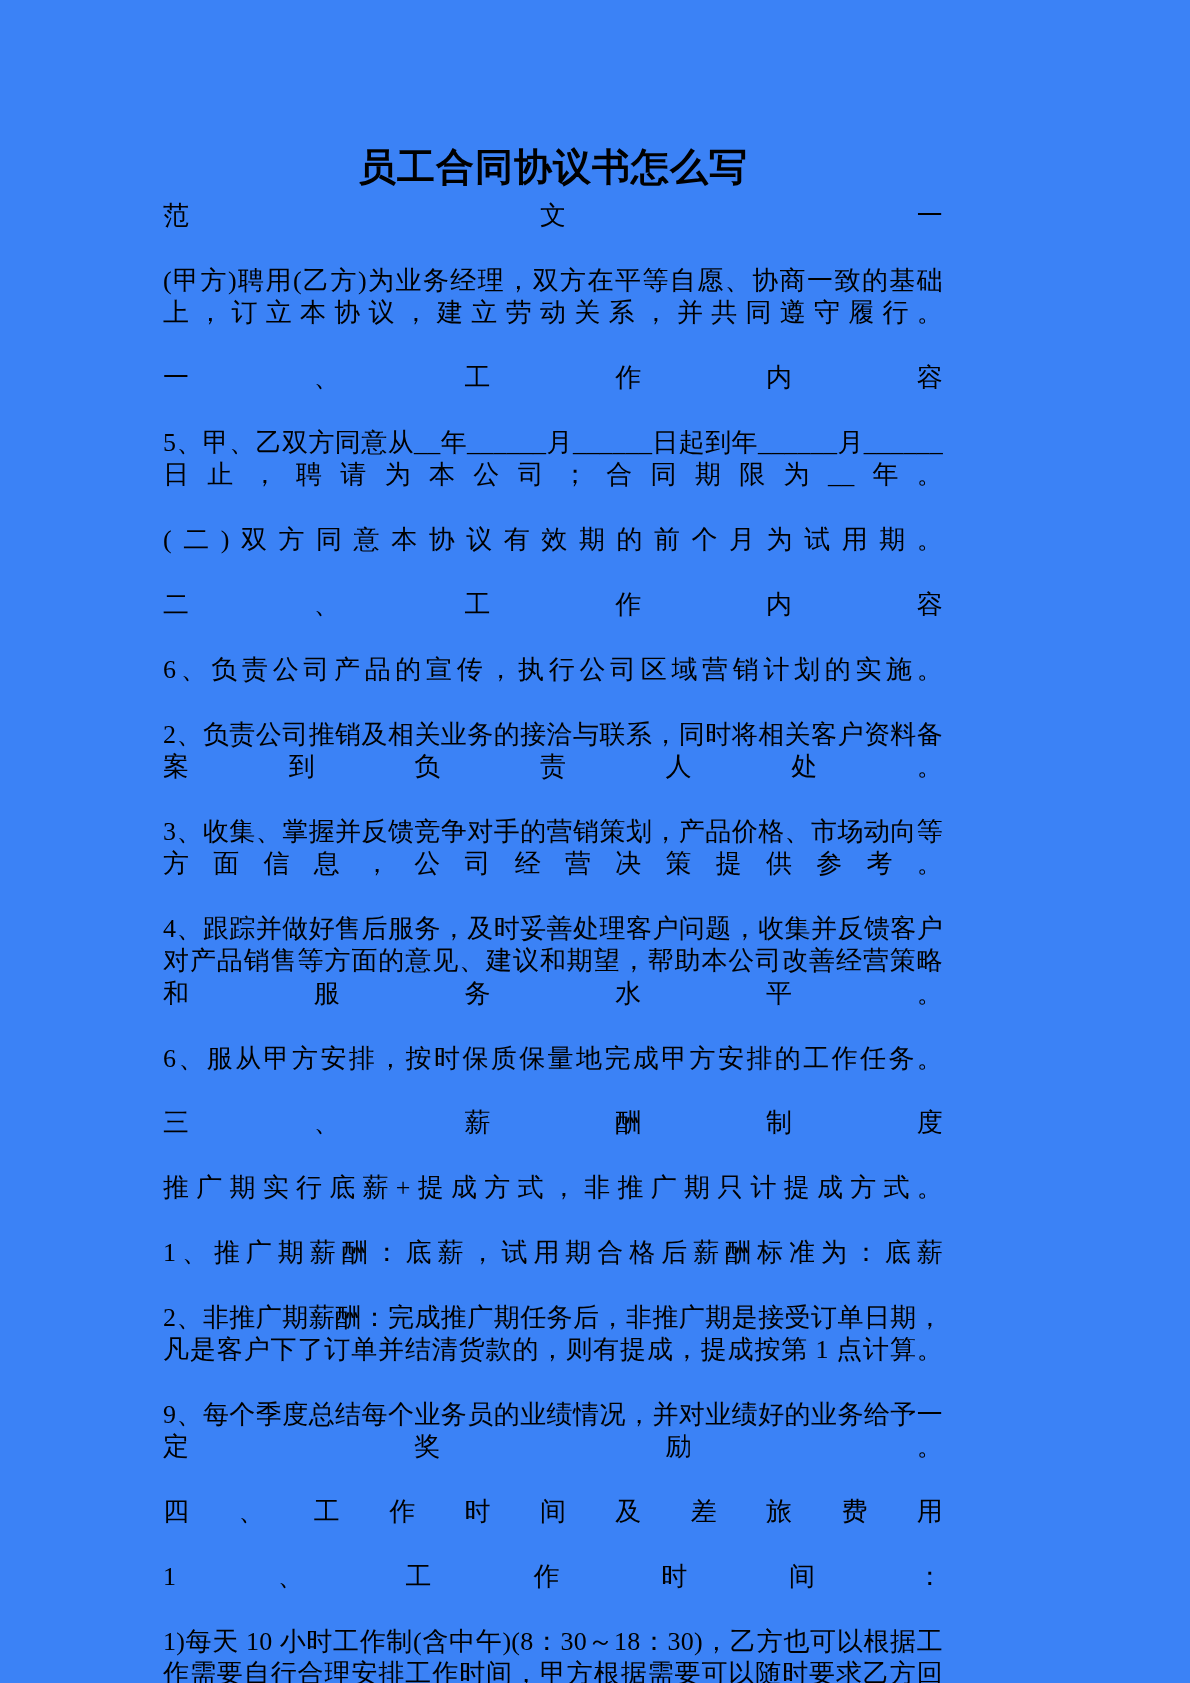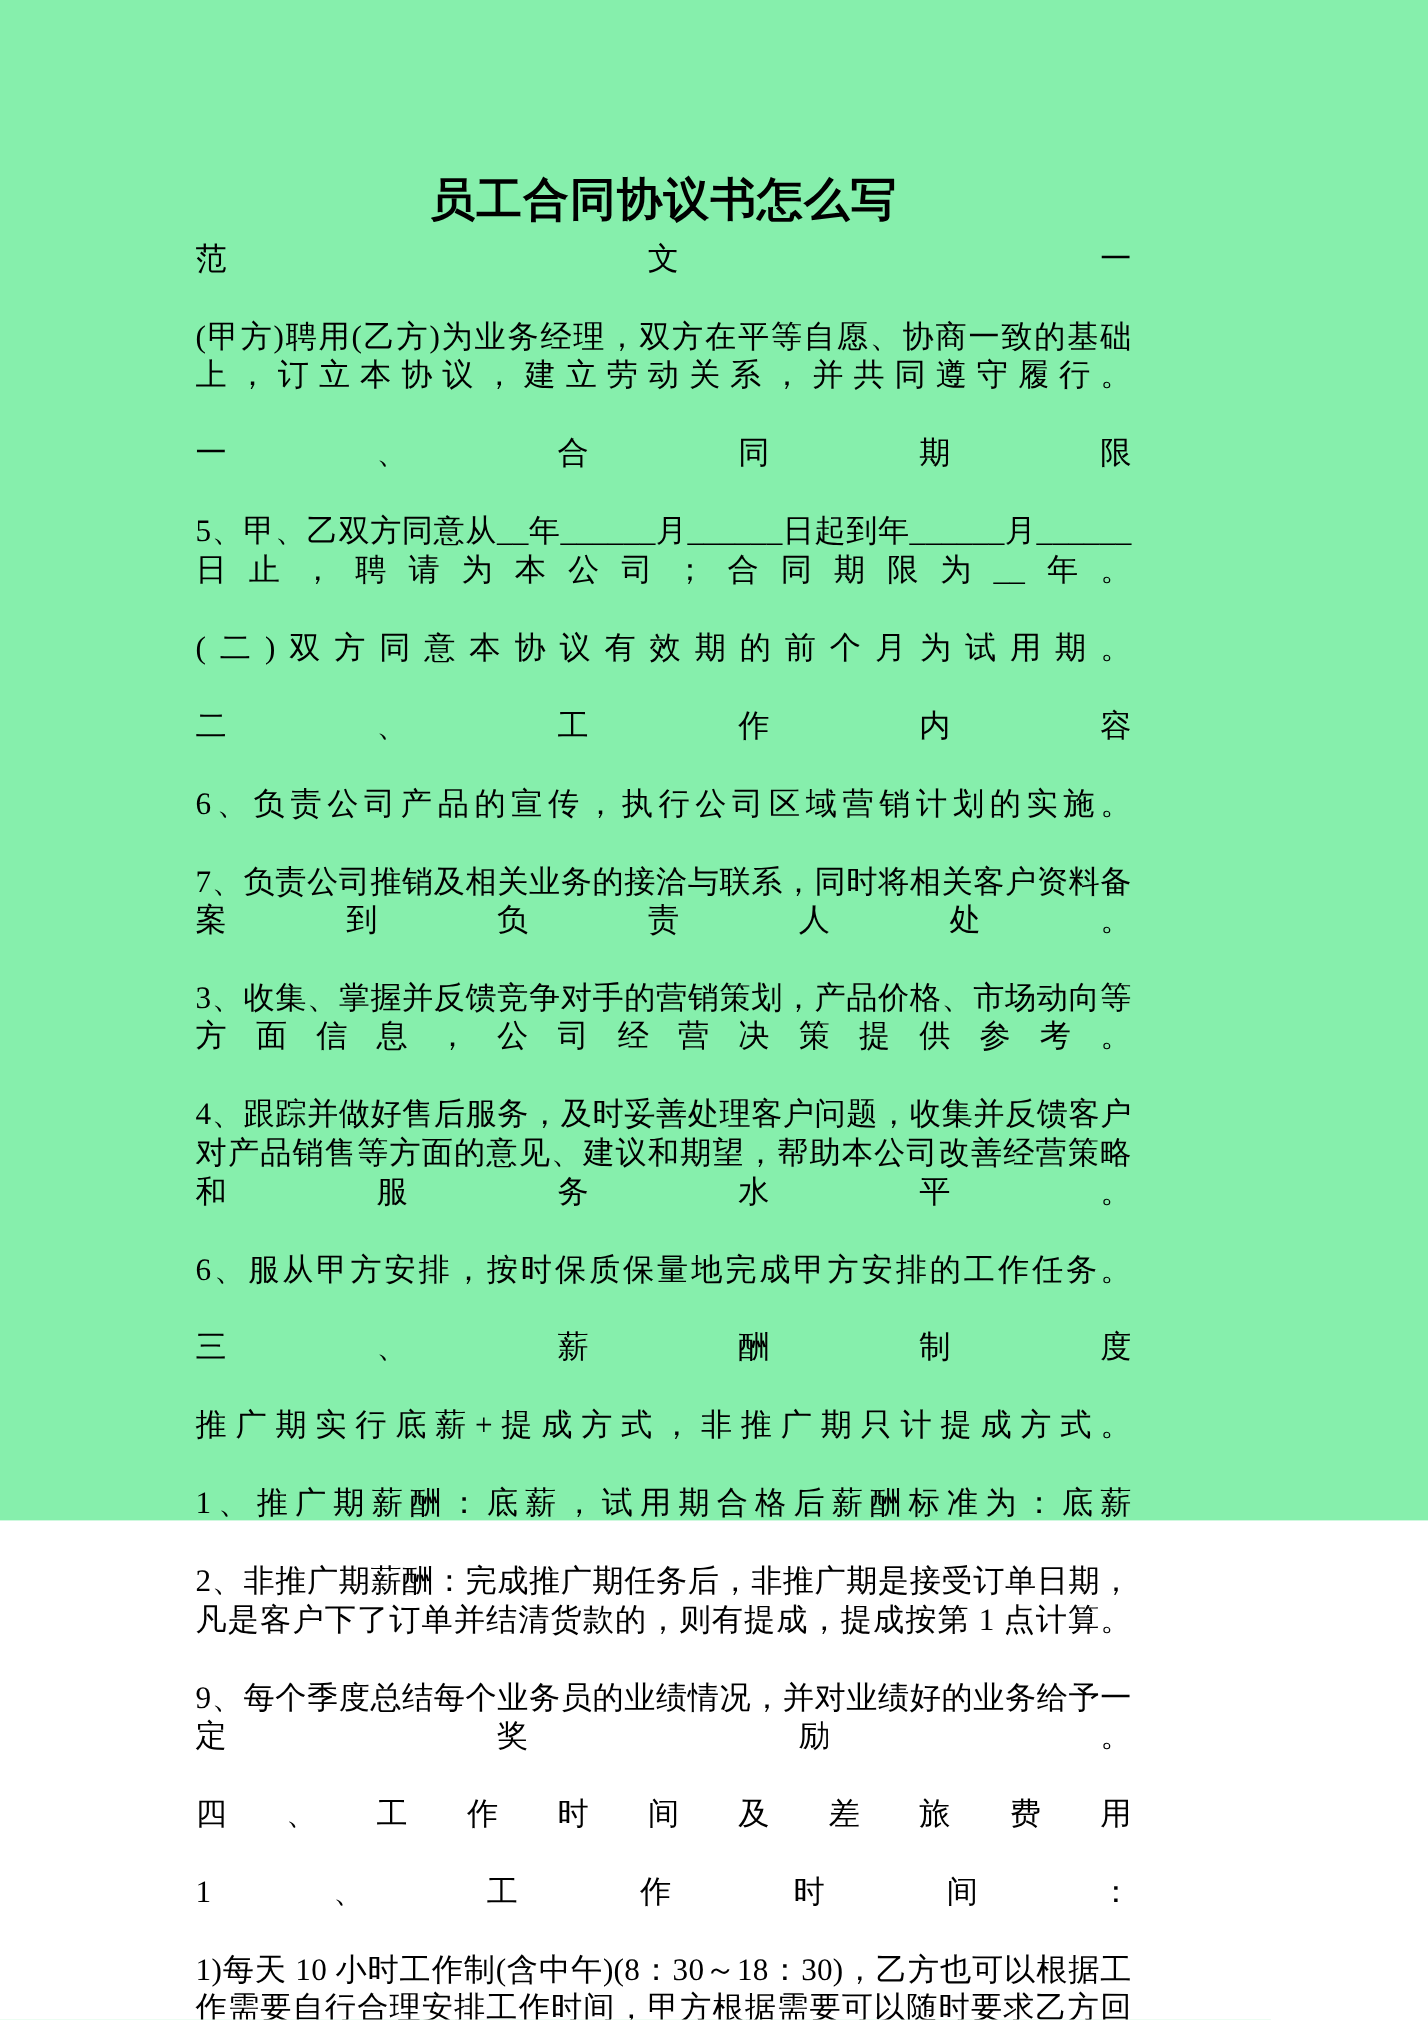--- a/index.html
+++ b/index.html
@@ -13,22 +13,22 @@
     height: 1683px;
     overflow: hidden;
     font-family: "Liberation Serif", "DejaVu Serif", serif;
     color: #000000;
     -webkit-font-smoothing: antialiased;
   }
 
   #page {
     position: relative;
     width: 1190px;
-    height: 1267px;
-    background: #86efac;
+    height: 1683px;
+    background: #3b82f6;
     box-sizing: border-box;
   }
 
   #doc-body {
     position: absolute;
     left: 163px;
     top: 140px;
     width: 780px;
   }
 
@@ -67,26 +67,26 @@
 
 <div id="page">
 
   <div id="doc-body">
 
     <h1 class="doc-title">员工合同协议书怎么写</h1>
 
     <div id="paragraphs">
         <p class="para">范文一</p>
         <p class="para">(甲方)聘用(乙方)为业务经理，双方在平等自愿、协商一致的基础上，订立本协议，建立劳动关系，并共同遵守履行。</p>
-        <p class="para">一、合同期限</p>
+        <p class="para">一、工作内容</p>
         <p class="para">5、甲、乙双方同意从__年______月______日起到年______月______日止，聘请为本公司；合同期限为__年。</p>
         <p class="para">(二)双方同意本协议有效期的前个月为试用期。</p>
         <p class="para">二、工作内容</p>
         <p class="para">6、负责公司产品的宣传，执行公司区域营销计划的实施。</p>
-        <p class="para">7、负责公司推销及相关业务的接洽与联系，同时将相关客户资料备案到负责人处。</p>
+        <p class="para">2、负责公司推销及相关业务的接洽与联系，同时将相关客户资料备案到负责人处。</p>
         <p class="para">3、收集、掌握并反馈竞争对手的营销策划，产品价格、市场动向等方面信息，公司经营决策提供参考。</p>
         <p class="para">4、跟踪并做好售后服务，及时妥善处理客户问题，收集并反馈客户对产品销售等方面的意见、建议和期望，帮助本公司改善经营策略和服务水平。</p>
         <p class="para">6、服从甲方安排，按时保质保量地完成甲方安排的工作任务。</p>
         <p class="para">三、薪酬制度</p>
         <p class="para">推广期实行底薪+提成方式，非推广期只计提成方式。</p>
         <p class="para">1、推广期薪酬：底薪，试用期合格后薪酬标准为：底薪</p>
         <p class="para">2、非推广期薪酬：完成推广期任务后，非推广期是接受订单日期，凡是客户下了订单并结清货款的，则有提成，提成按第 1 点计算。</p>
         <p class="para">9、每个季度总结每个业务员的业绩情况，并对业绩好的业务给予一定奖励。</p>
         <p class="para">四、工作时间及差旅费用</p>
         <p class="para">1、工作时间：</p>

